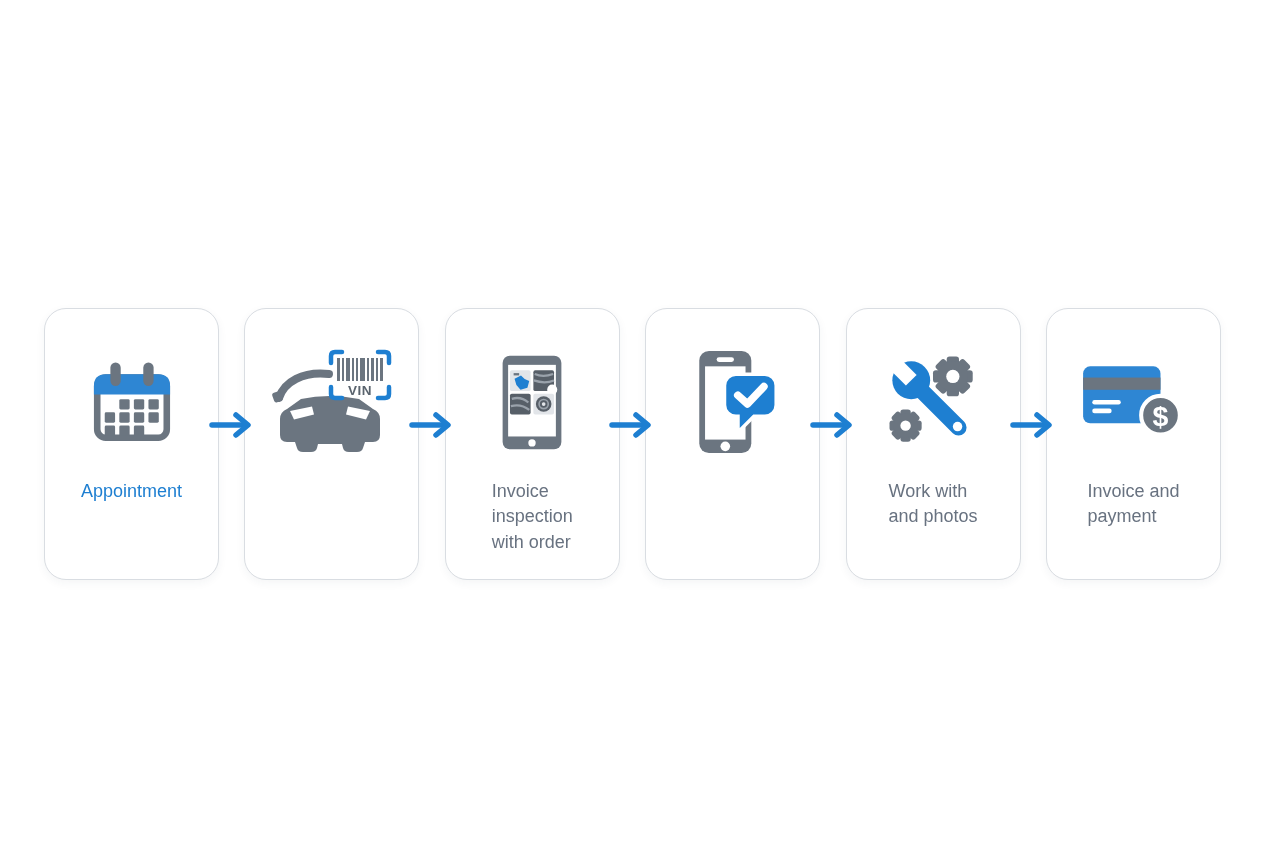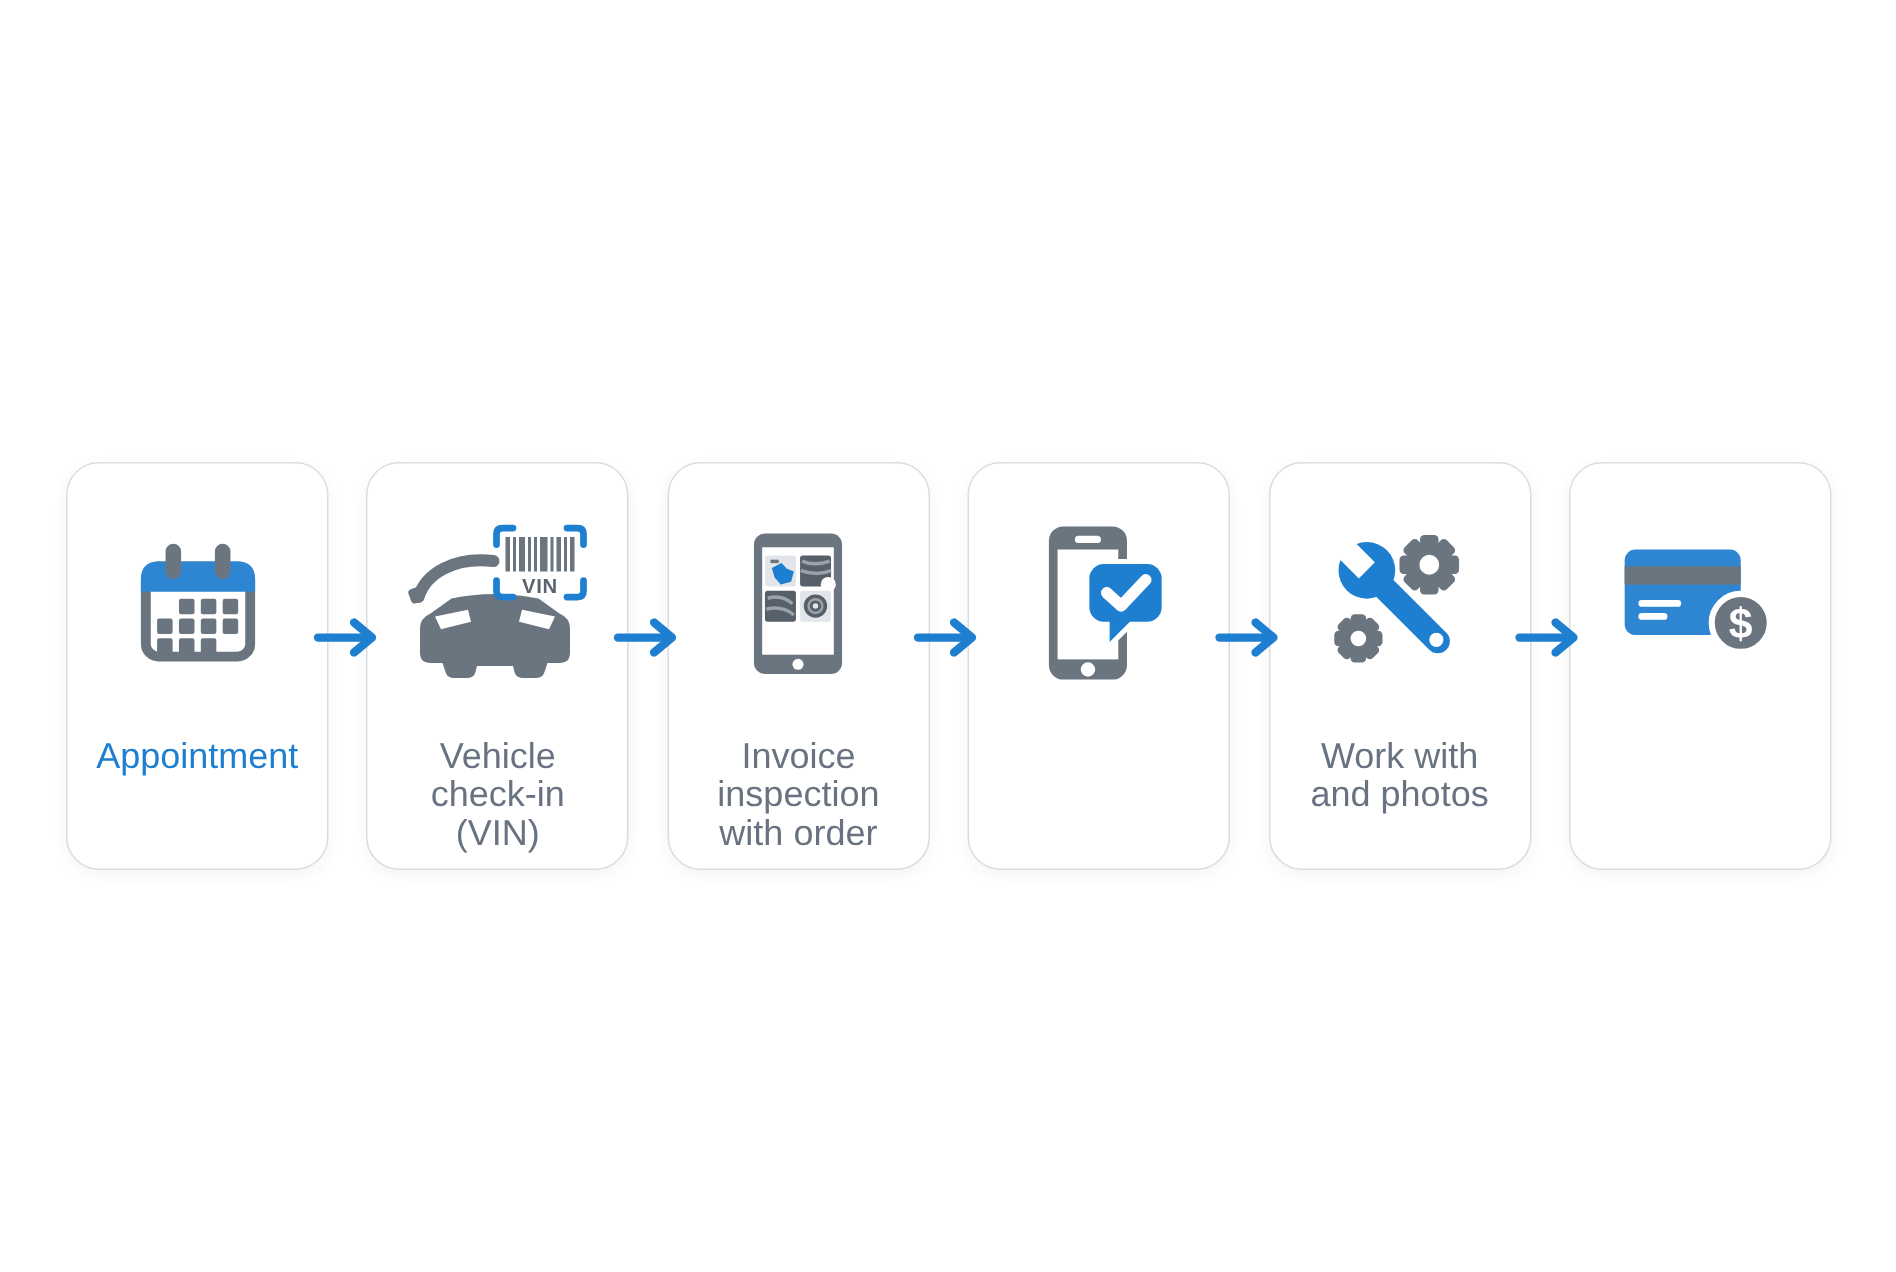--- a/index.html
+++ b/index.html
@@ -29,23 +29,23 @@
     border:1.5px solid var(--card-border);
     border-radius:22px;
     box-shadow:0 3px 10px rgba(40,50,70,0.05);
     display:flex;flex-direction:column;align-items:center;
   }
   .icon-wrap{
     height:164px;box-sizing:border-box;padding-top:22px;
     display:flex;align-items:center;justify-content:center;
   }
   .label{
-    margin-top:19px;padding:0 8px;
-    font-size:24px;line-height:25.3px;
-    color:var(--text-gray);text-align:center;font-weight:400;
+    margin-top:6px;padding:0 8px;
+    font-size:18px;line-height:25.3px;
+    color:var(--text-gray);text-align:left;font-weight:400;
   }
   .label .accent{color:var(--accent-blue);}
   .gap{width:25.4px;height:272px;position:relative;flex:none;}
   .gap svg{position:absolute;left:50%;top:104px;transform:translateX(-50%);overflow:visible;}
   
   .f-gray{fill:var(--icon-gray);}       .f-accent{fill:var(--accent-blue);}
   .f-white{fill:#ffffff;}               .f-calblue{fill:var(--calendar-blue);}
   .f-thumbl{fill:var(--thumb-light);}   .f-thumbd{fill:var(--thumb-dark);}
   .f-none{fill:none;}                   .f-vin{fill:var(--vin-text);}
   .s-gray{stroke:var(--icon-gray);}     .s-accent{stroke:var(--accent-blue);}
@@ -117,25 +117,20 @@
             <rect x="100" y="11" width="2" height="23"></rect>
                 <rect x="104" y="11" width="3" height="23"></rect>
             <rect x="109" y="11" width="2" height="23"></rect>
                 <rect x="113" y="11" width="3" height="23"></rect>
           </g>
           <text class="f-vin" x="93" y="48" text-anchor="middle" font-size="13.5" font-weight="bold" letter-spacing="0.5">VIN</text>
         </g>
       </svg>
 
     </div>
-    <div class="label">
-          <div><span>Vehicle</span></div>
-          <div><span>check-in</span></div>
-          <div><span>(VIN)</span></div>
-        </div>
   </div>
       <div class="gap">
     <svg width="46" height="26" viewBox="0 0 46 26">
       <path class="f-none s-accent" d="M3,13 H35" stroke-width="5.5" stroke-linecap="round"></path>
       <path class="f-none s-accent" d="M27,3 L39,13 L27,23" stroke-width="5.5" stroke-linecap="round" stroke-linejoin="round"></path>
     </svg>
   </div>
       <div class="card">
     <div class="icon-wrap">
 
@@ -248,15 +243,19 @@
         <rect class="f-gray" x="6" y="23" width="76" height="12"></rect>
         <rect class="f-white" x="15" y="45" width="28" height="4.5" rx="2.2"></rect>
         <rect class="f-white" x="15" y="53.5" width="19" height="4.5" rx="2.2"></rect>
         <g>
           <circle class="f-gray s-white" cx="82" cy="60" r="19" stroke-width="4"></circle>
           <text class="f-white" x="82" y="61" text-anchor="middle" dominant-baseline="central" font-size="28" font-weight="bold">$</text>
         </g>
       </svg>
 
     </div>
+    <div class="label">
+          <div><span>Invoice and</span></div>
+          <div><span>payment</span></div>
+        </div>
   </div>
     </div>
 </div>
 
 </body></html>

